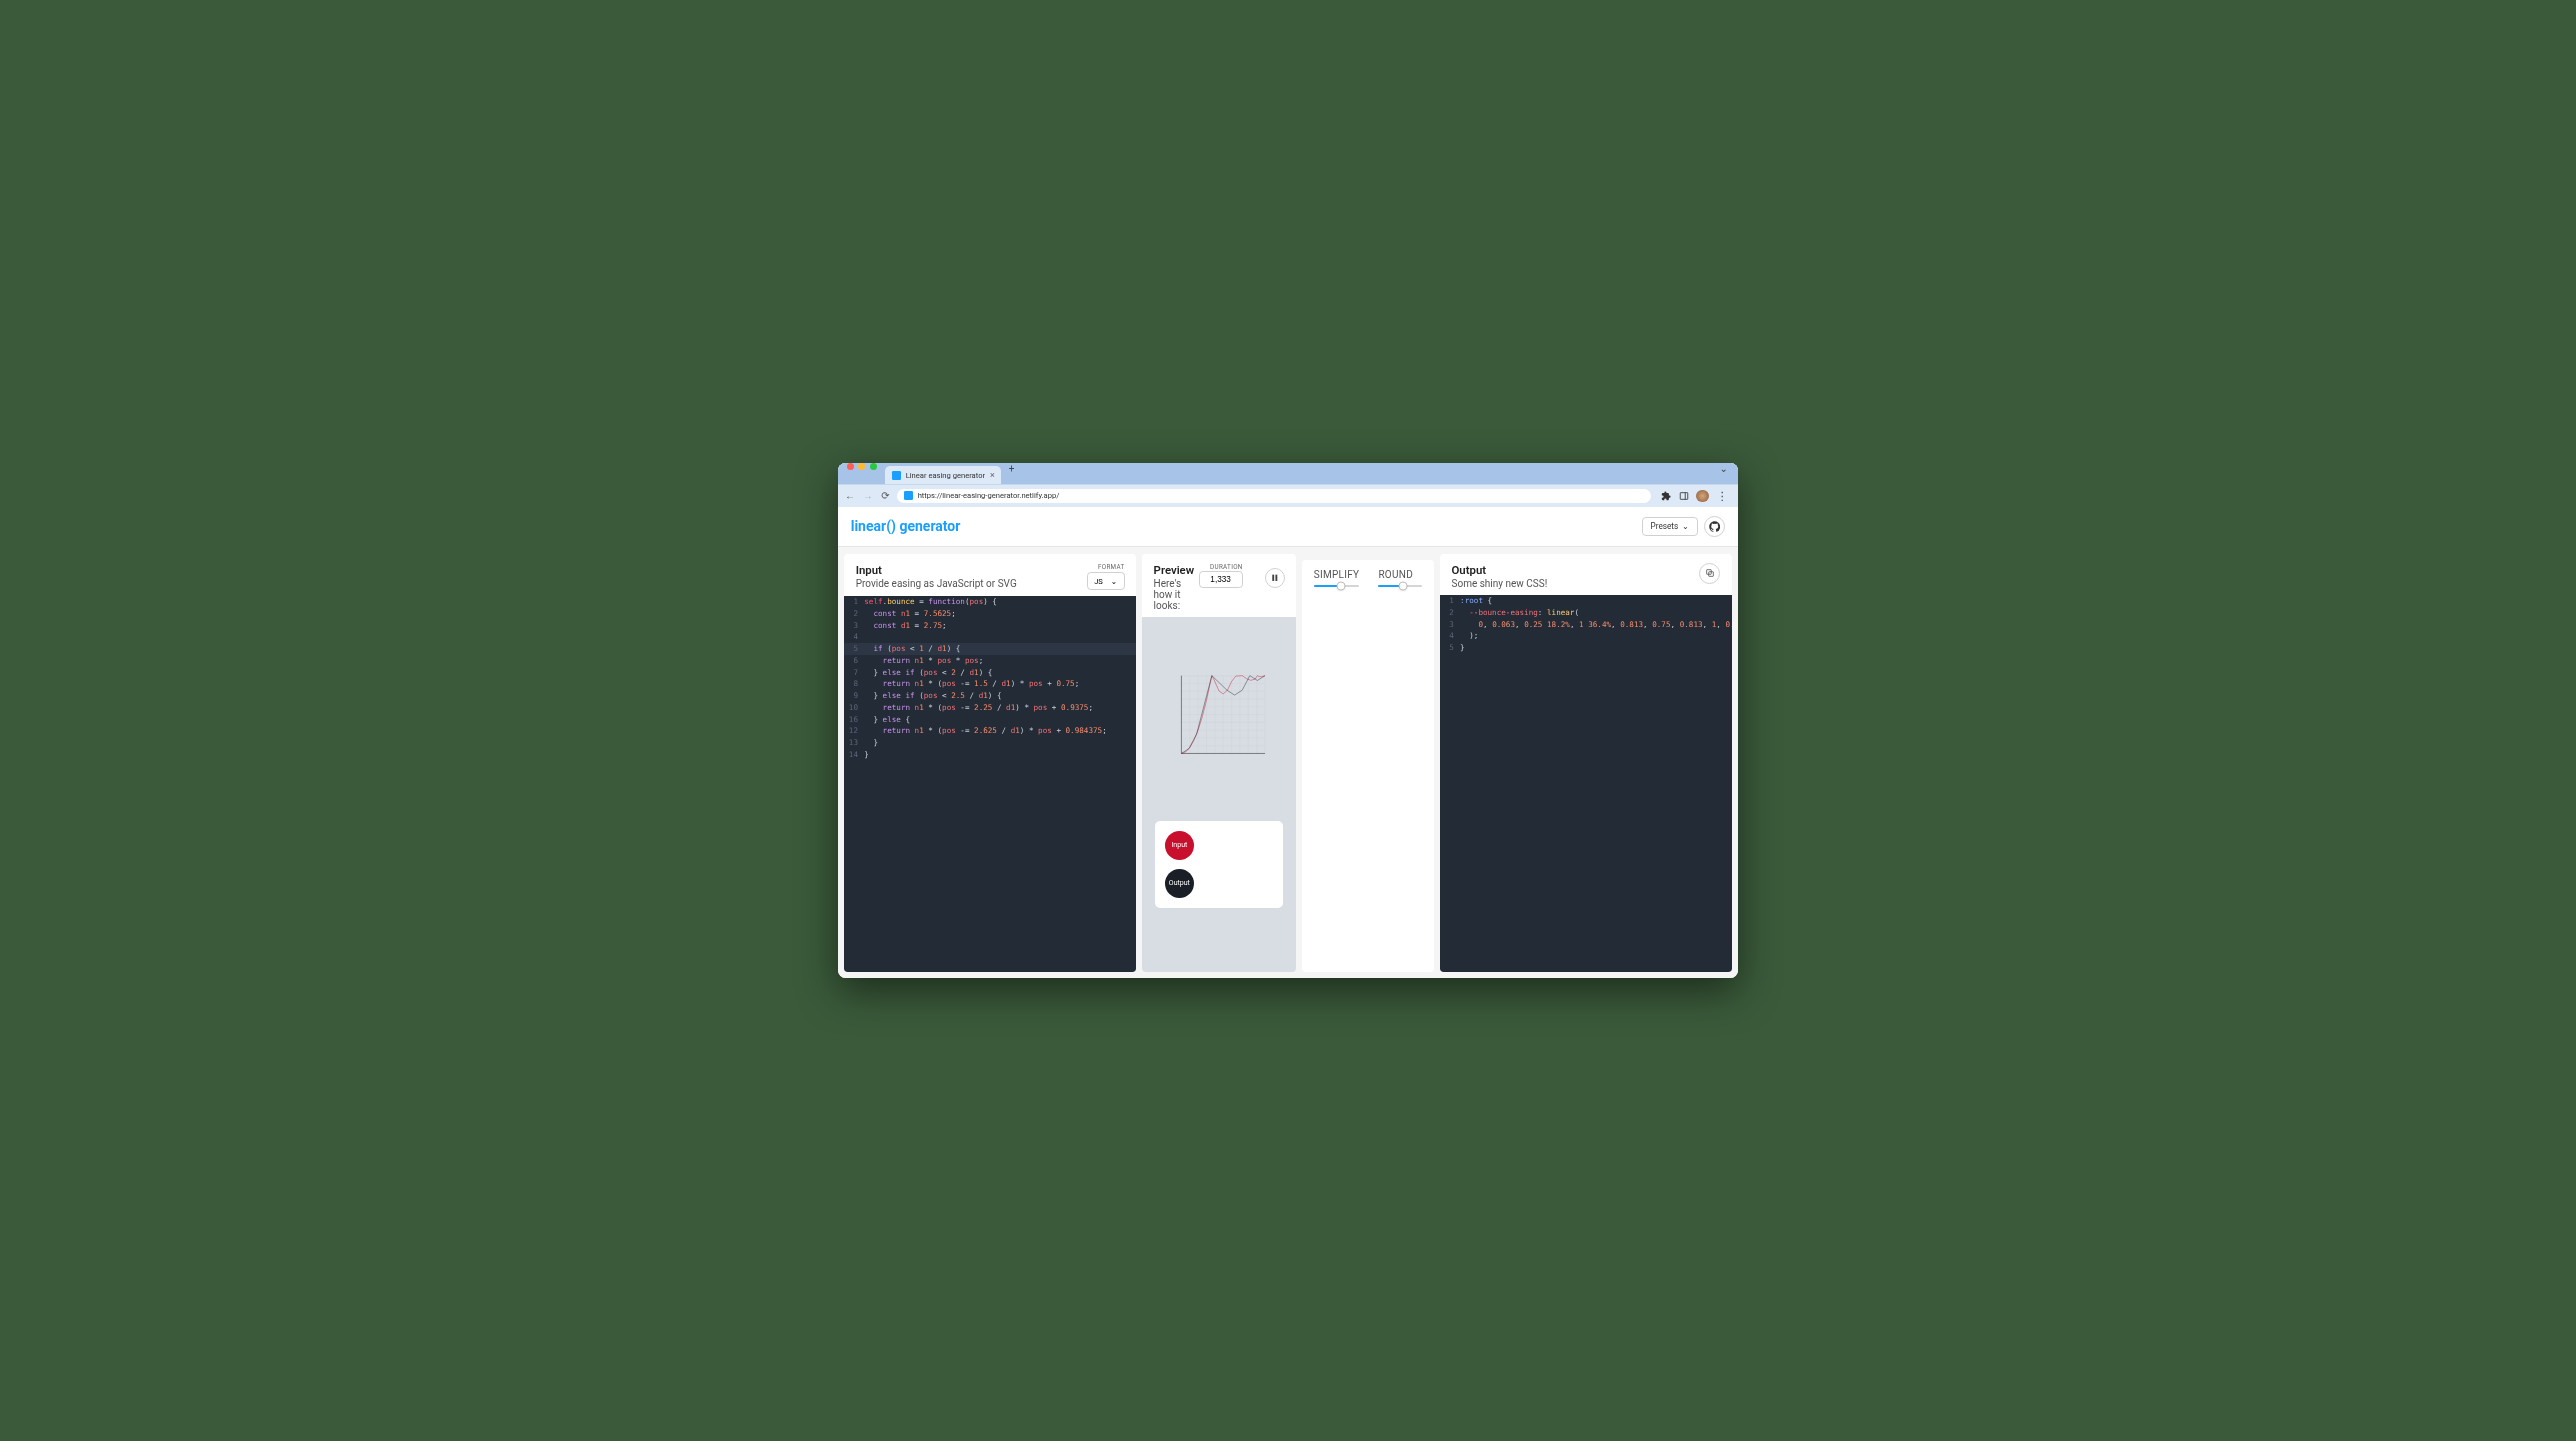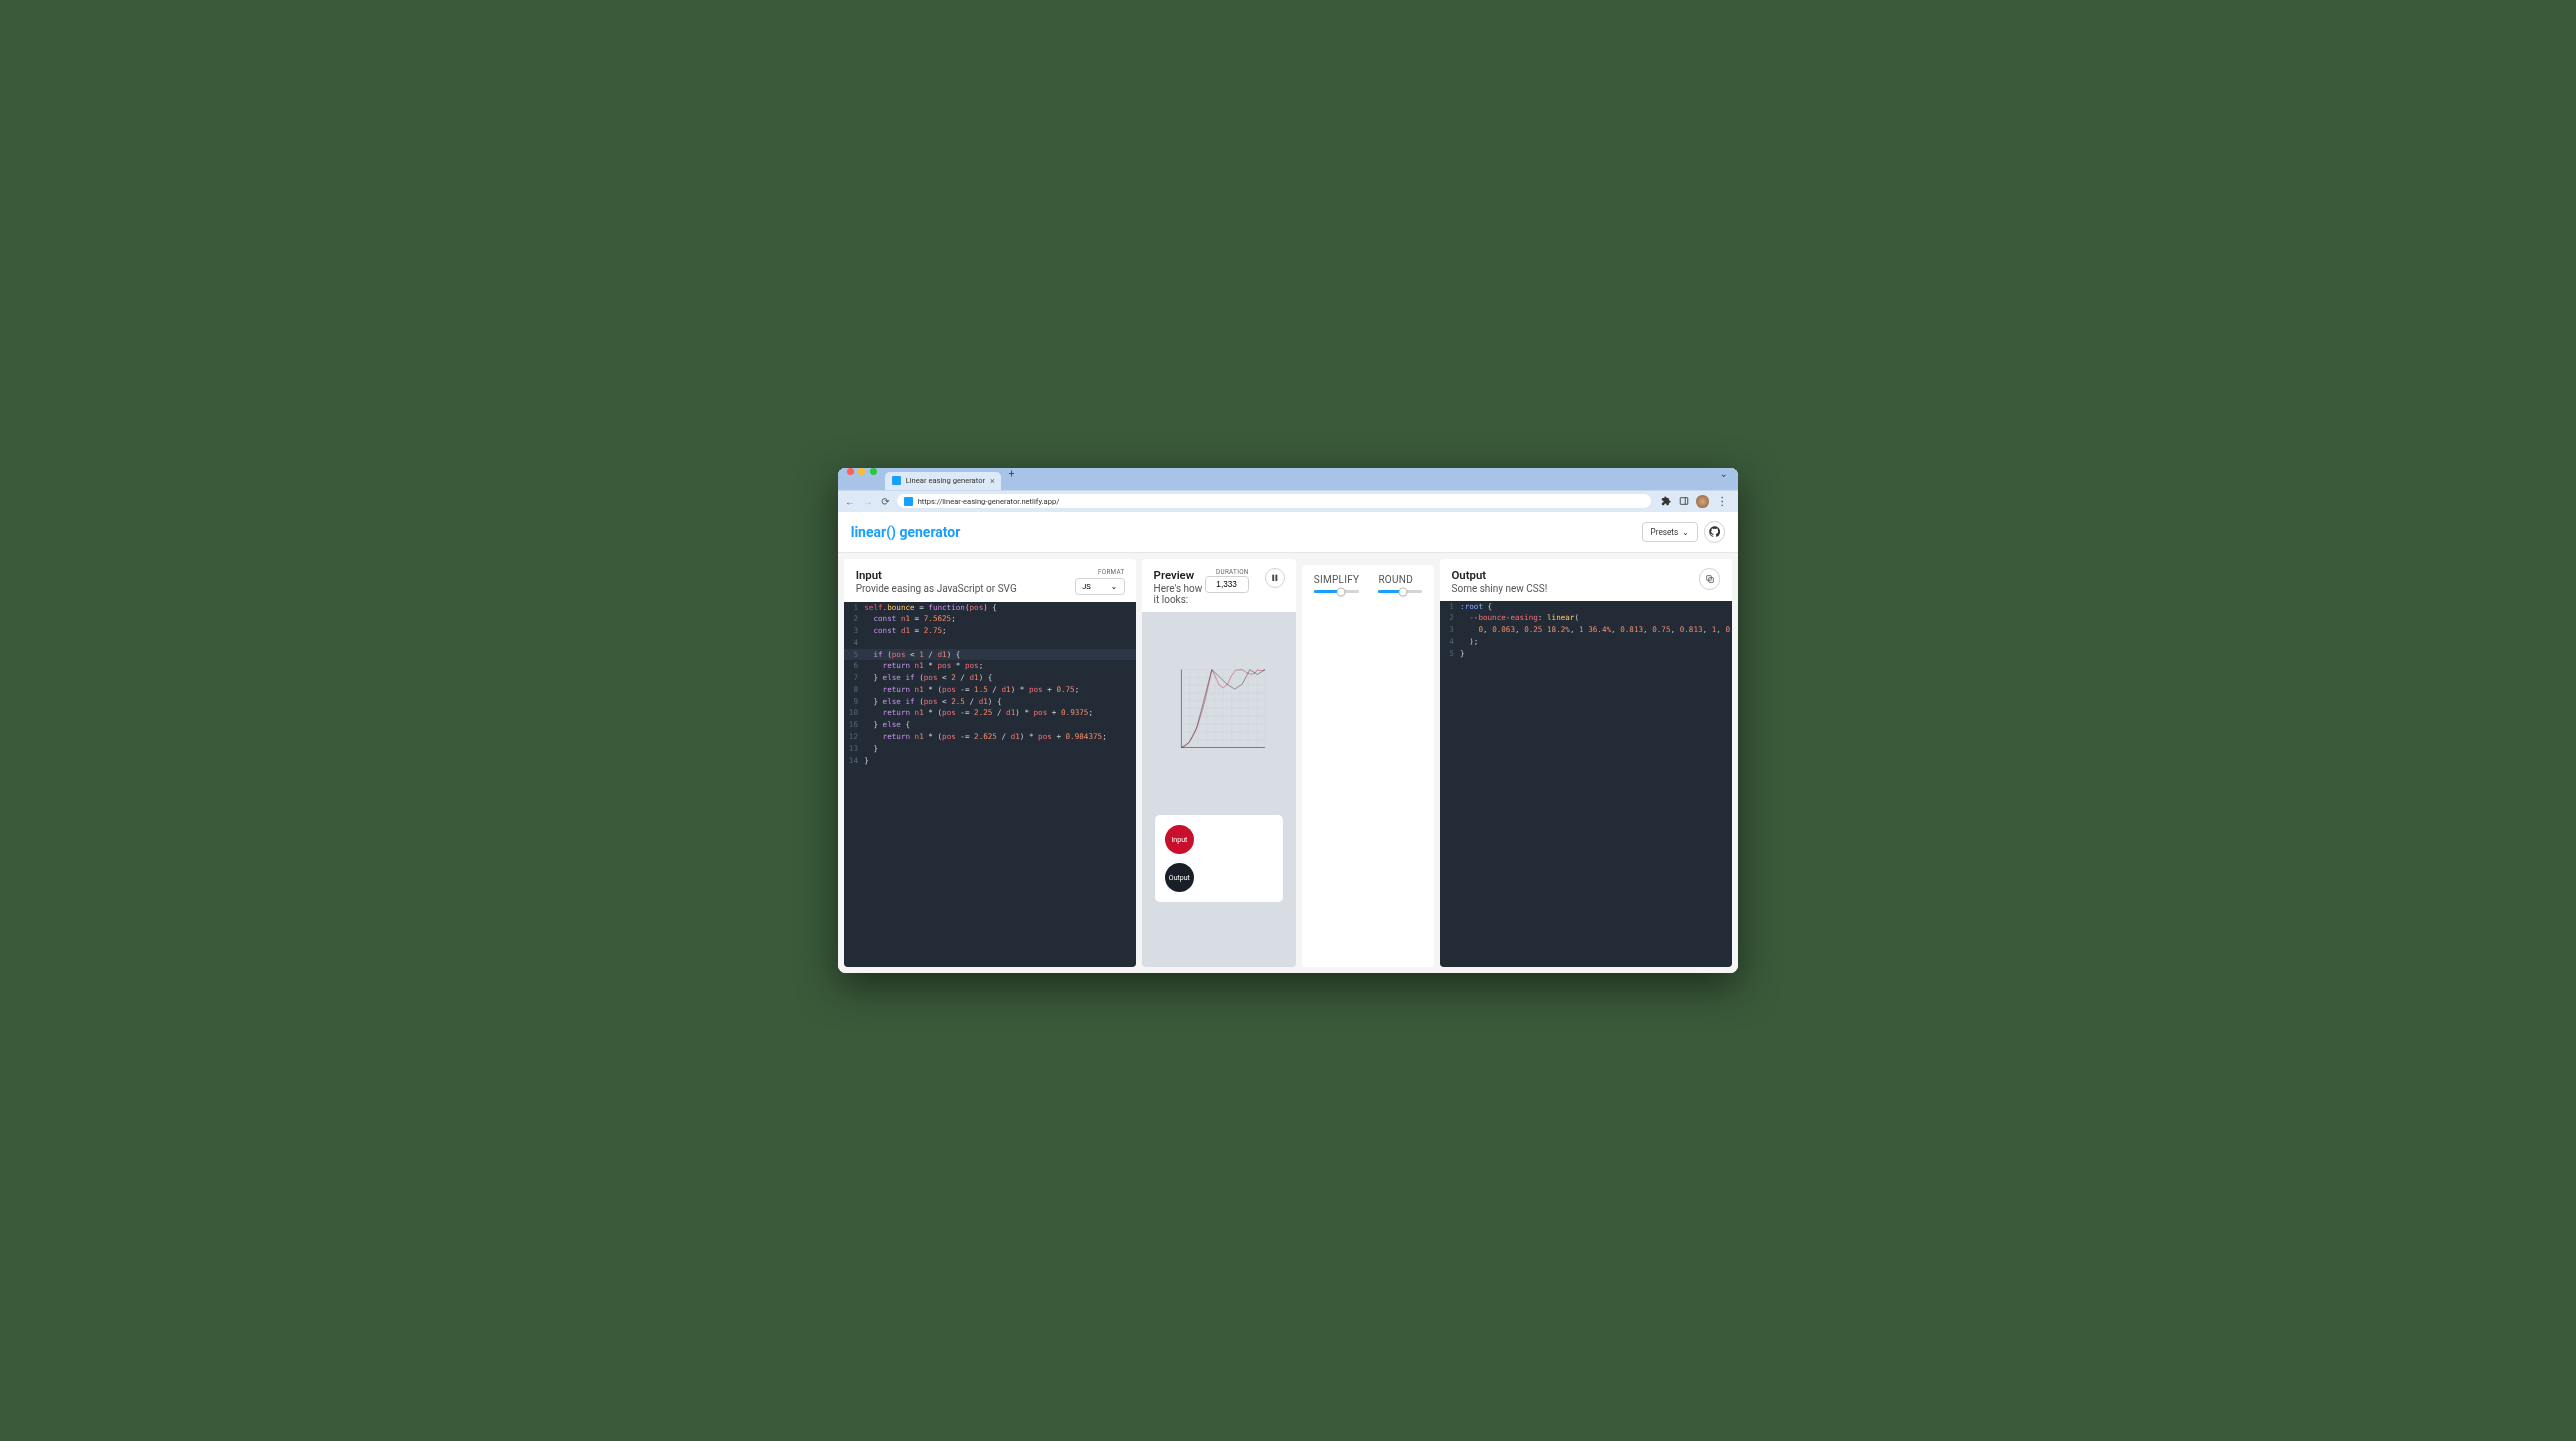--- a/index.html
+++ b/index.html
@@ -30,21 +30,21 @@
 .header-right { display:flex; gap:6.3px; align-items:center; }
 .presets-btn { display:flex; align-items:flex-end; gap:3.8px; border:0.6px solid #d0d0d0; border-radius:3.8px; padding:3.8px 7.6px; font-size:8.2px; color:#333; cursor:pointer; background:#fff; }
 .icon-btn { width:21.5px; height:21.5px; border-radius:50%; border:0.6px solid #d0d0d0; display:flex; align-items:center; justify-content:center; cursor:pointer; background:#fff; }
 
 .main { display:grid; grid-template-columns:1fr 1fr 1fr; gap:6.3px; padding:6.3px; background:#f5f5f5; }
 .panel { background:#fff; border-radius:3.8px; overflow:hidden; display:flex; flex-direction:column; }
 .panel-header { display:flex; justify-content:space-between; align-items:flex-start; padding:9px 11.4px 6.3px; }
 .panel-title { font-size:11.4px; font-weight:600; color:#222; }
 .panel-sub { font-size:10px; color:#555; margin-top:1.3px; }
 .panel-ctrl-label { font-size:6.3px; color:#666; text-align:right; letter-spacing:0.3px; }
-.format-sel { display:flex; align-items:center; gap:20px; border:0.6px solid #d0d0d0; border-radius:3.8px; padding:3.2px 6.3px; font-size:7.6px; margin-top:1.9px; cursor:pointer; }
+.format-sel { display:flex; align-items:center; gap:8px; border:0.6px solid #d0d0d0; border-radius:3.8px; padding:3.2px 6.3px; font-size:7.6px; margin-top:1.9px; cursor:pointer; }
 .dur-input { border:0.6px solid #d0d0d0; border-radius:3.8px; padding:3.2px 6.3px; font-size:8.2px; width:44px; text-align:center; margin-top:0; }
 .play-btn { width:20px; height:20px; border-radius:50%; border:0.6px solid #d0d0d0; display:flex; align-items:center; justify-content:center; cursor:pointer; }
 
 .code-area { flex:1; background:#232b36; color:#c8d0dc; font-family:ui-monospace, Menlo, Consolas, monospace; font-size:7.6px; line-height:1.55; overflow:auto; min-height:355px; }
 .code-line { display:flex; }
 .gutter { width:20px; text-align:right; padding-right:6.3px; color:#5a6578; user-select:none; flex-shrink:0; }
 .code-txt { white-space:pre; }
 .hl-line { background:#2c3644; }
 .tk-kw{color:#c792ea;} .tk-id{color:#82aaff;} .tk-str,.tk-num{color:#f78c6c;} .tk-fn{color:#ffcb6b;} .tk-self{color:#ff5370;} .tk-var{color:#f07178;}
 
@@ -208,21 +208,21 @@
         </div>
     </div>
 
     <div class="middle-col">
       <div class="panel" style="flex:1">
         <div class="panel-header">
           <div>
             <div class="panel-title">Preview</div>
             <div class="panel-sub">Here's how it looks:</div>
           </div>
-          <div style="display:flex;gap:16px;align-items:flex-start">
+          <div style="display:flex;gap:22px;align-items:flex-end">
             <div style="text-align:right">
               <div class="panel-ctrl-label">DURATION</div>
               <input class="dur-input" value="1,333" style="">
             </div>
             <div class="play-btn">
               <svg width="7.6" height="7.6" viewBox="0 0 12 12" fill="#444">
                   <rect x="2" y="1" width="3" height="10"></rect>
                   <rect x="7" y="1" width="3" height="10"></rect>
                 </svg>
             </div>

